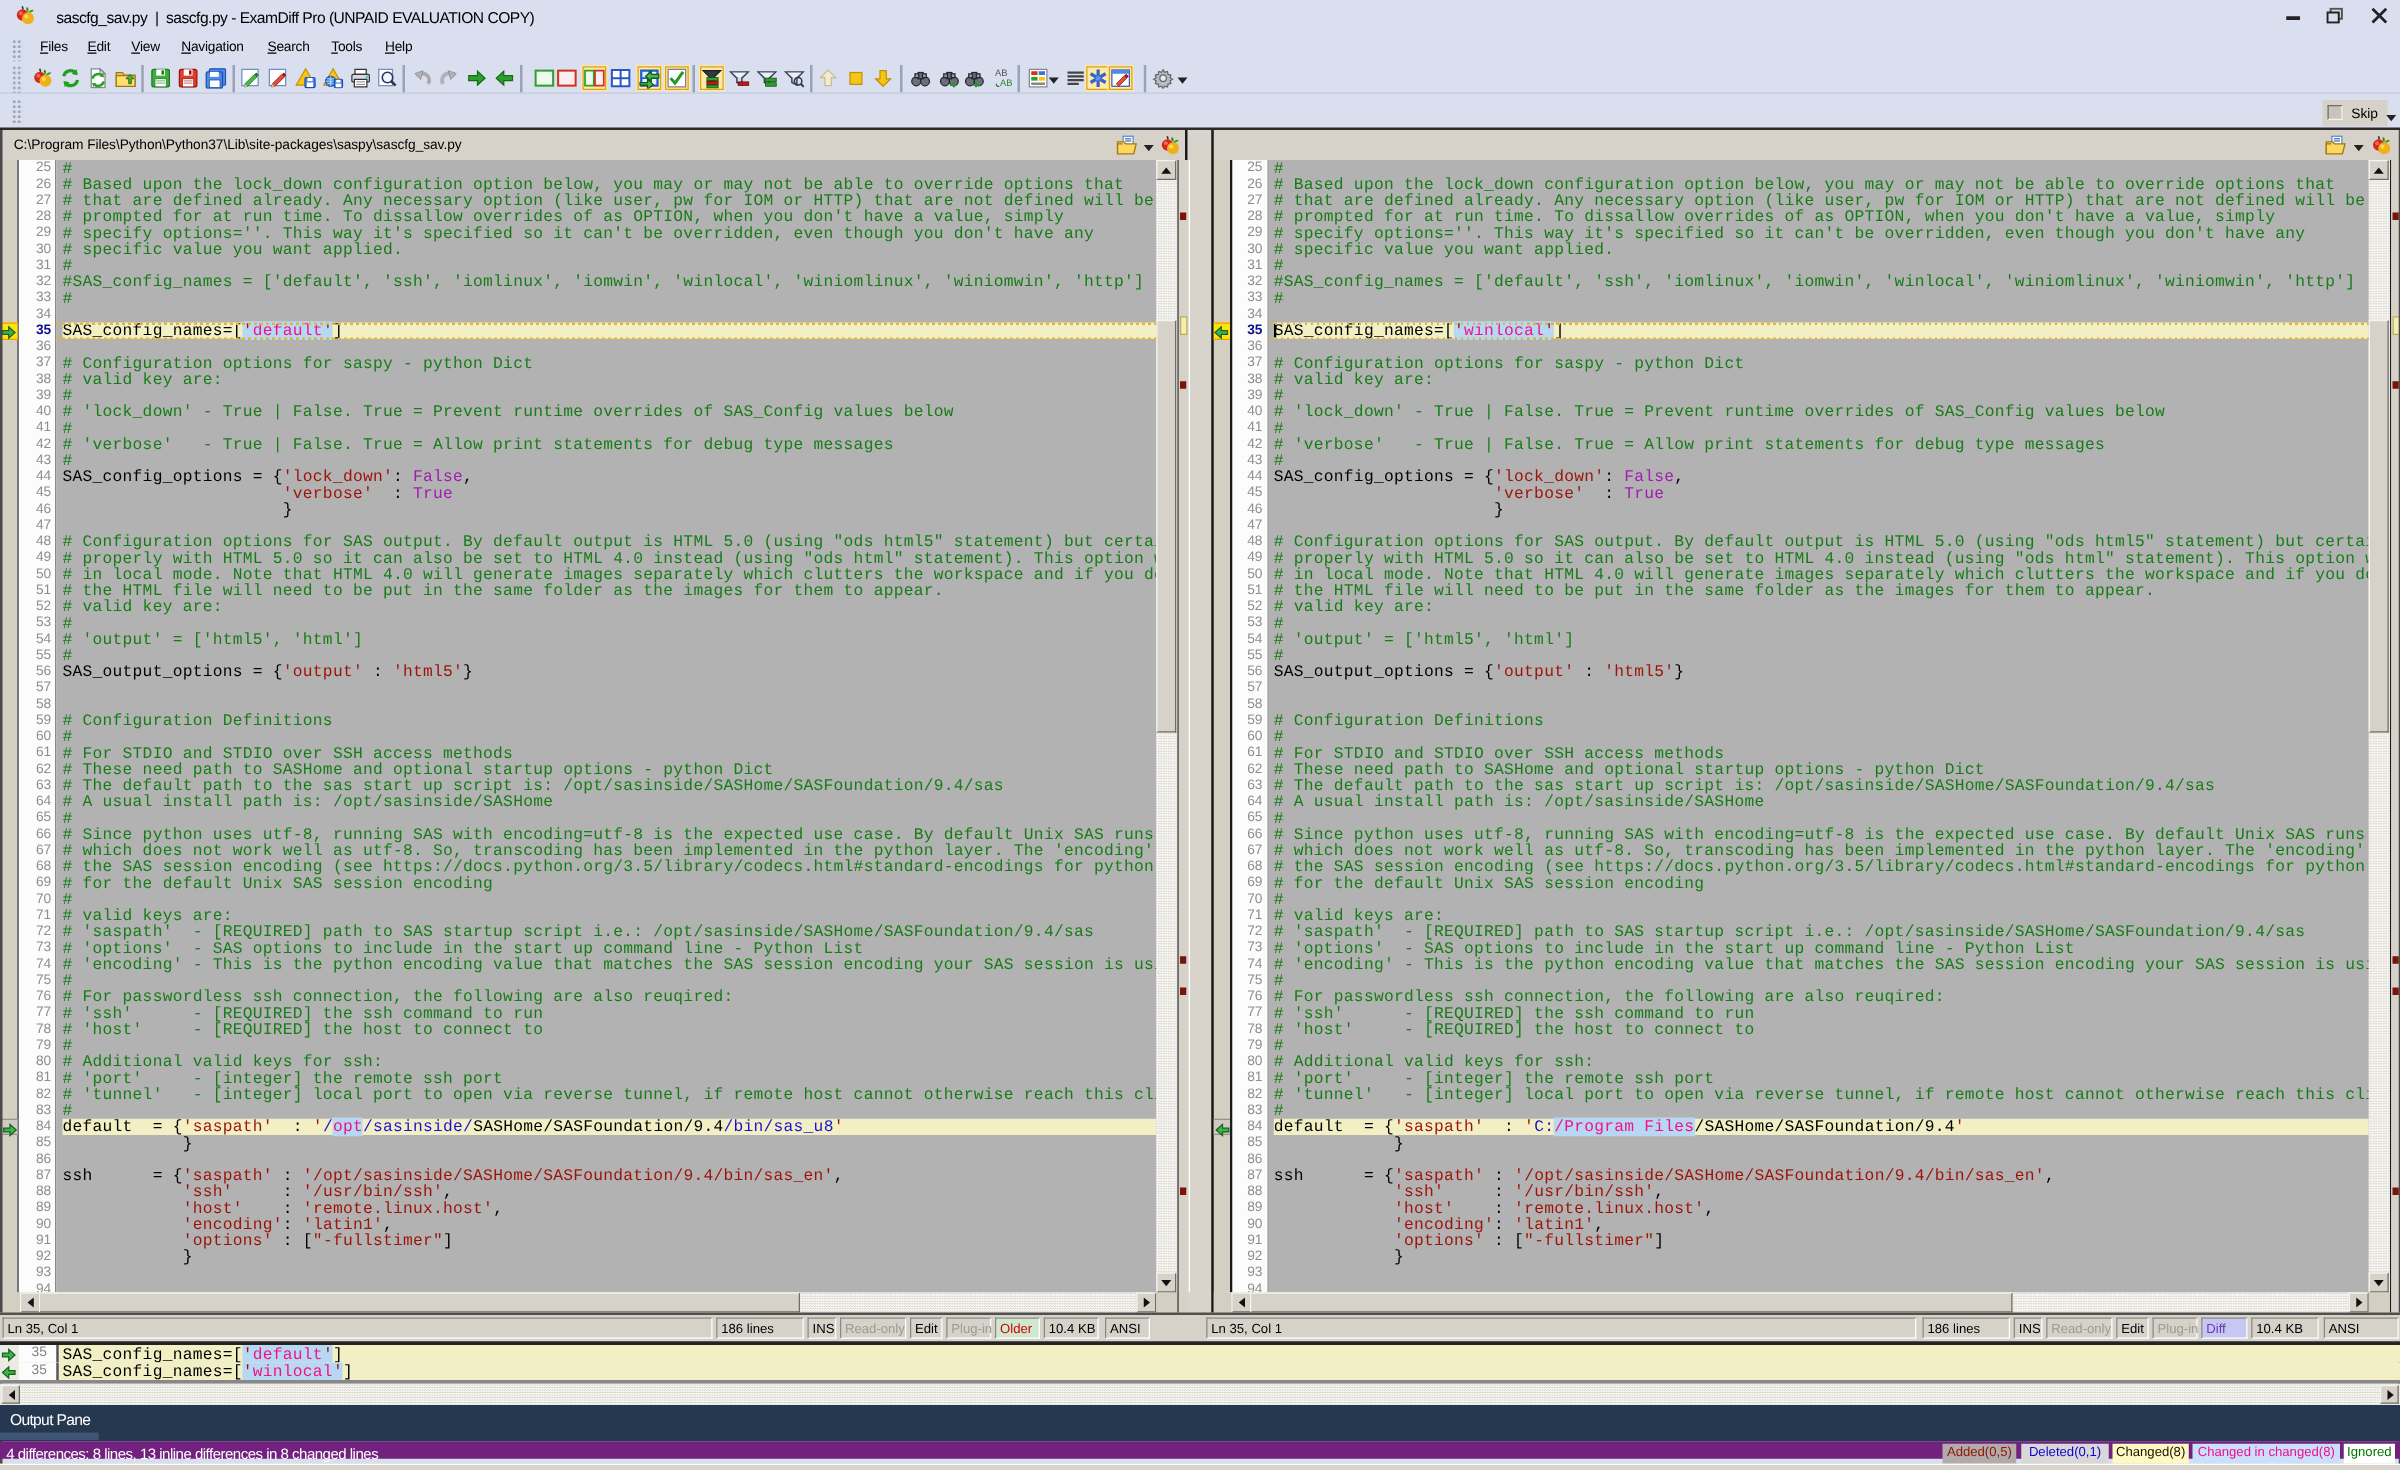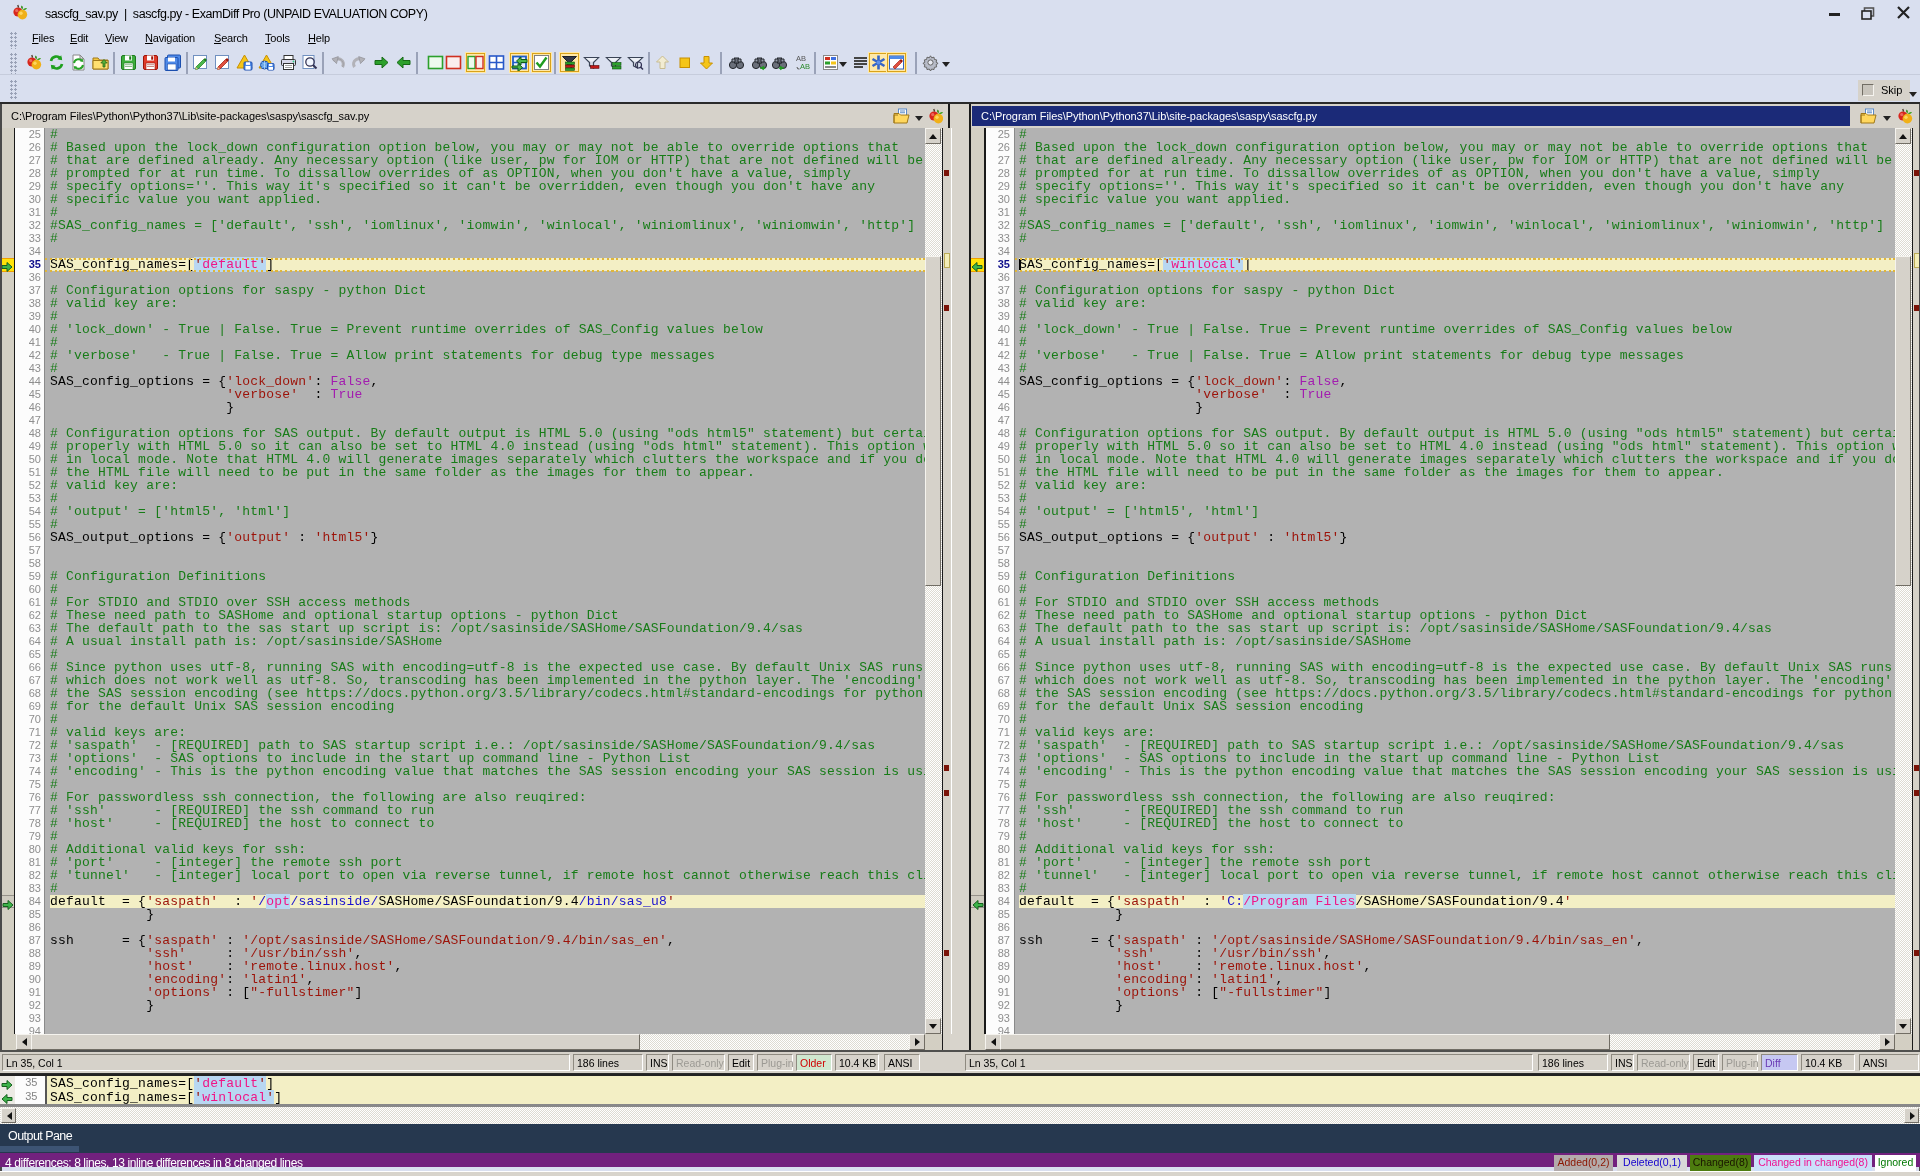--- a/index.html
+++ b/index.html
@@ -368,23 +368,20 @@
           <circle cx="4.7" cy="6.6" r="1.6" fill="#f07a6a" opacity=".8"></circle>
           <circle cx="10.4" cy="10.6" r="4.8" fill="#f0b018"></circle>
           <circle cx="9" cy="9.2" r="1.7" fill="#ffd966" opacity=".9"></circle>
           <path d="M6.5 3.5 L5.8 1" stroke="#3c2812" stroke-width="1.2" fill="none"></path>
           <path d="M10.5 5.5 Q13.5 3.2 15 4.2 Q13.8 6.8 10.5 5.5z" fill="#35a012"></path>
           <path d="M10.3 5.6 Q8.3 3.4 9.4 1.6 Q11.8 2.6 10.3 5.6z" fill="#2c8c10"></path>
         </svg></div>
     </div>
 <div class="fhdr" style="left:963px;width:957px">
       <div class="fhdr-in" style="left:7px;right:2px;background:#d6d2ca"></div>
-      <div class="fhdr-in" style="left:9px;width:878px;background:#1b2a78">
-        <span class="fpath" style="color:#fff">C:\Program Files\Python\Python37\Lib\site-packages\saspy\sascfg.py</span>
-      </div>
       <div class="hico" style="left:897px"><svg width="17" height="17" viewBox="0 0 17 17">
           <rect x="5.5" y="1" width="8" height="9" fill="#fff" stroke="#5a8ac8"></rect>
           <path d="M7 3 h5 M7 4.8 h5" stroke="#5a8ac8" stroke-width="1.1"></path>
           <path d="M1 5.5 h5 l1.5 1.5 H16 l-2 8 H1z" fill="#ffd75e" stroke="#a07818"></path>
           <path d="M1 15 v-8 h4" fill="none" stroke="#a07818"></path>
         </svg></div>
       <div class="tcaret" style="left:920px;top:12px"></div>
       <div class="hico" style="left:934px"><svg width="17" height="17" viewBox="0 0 17 17">
           <circle cx="6" cy="8" r="4.6" fill="#d8261c"></circle>
           <circle cx="4.7" cy="6.6" r="1.6" fill="#f07a6a" opacity=".8"></circle>
@@ -698,18 +695,18 @@
 <div style="position:absolute;left:0;top:1104px;width:1920px;height:3px;background:#888"></div>
 <div class="sb" style="left:0;top:1107px;width:1920px;height:17px"></div>
 <div class="sbtn" style="left:1px;top:1108px;width:15px;height:15px">
       <span class="tri-l"></span>
     </div>
 <div class="sbtn" style="left:1904px;top:1108px;width:15px;height:15px">
       <span class="tri-r"></span>
     </div>
 <div id="outpane">Output Pane<div id="outind"></div></div>
 <div id="purple">4 differences: 8 lines, 13 inline differences in 8 changed lines</div>
-<div class="badge" style="left:1554px;width:59px;background:#b3abab;color:#8b1500">Added(0,2)</div>
+<div class="badge" style="left:1554px;width:59px;background:#b3abab;color:#8b1500">Added(0,5)</div>
 <div class="badge" style="left:1617px;width:70px;background:#d8d8d8;color:#1400cd">Deleted(0,1)</div>
-<div class="badge" style="left:1690px;width:61px;background:#4d7c0f;color:#1a1400">Changed(8)</div>
+<div class="badge" style="left:1690px;width:61px;background:#fef9c3;color:#1a1400">Changed(8)</div>
 <div class="badge" style="left:1754px;width:118px;background:#cbdffa;color:#f01090">Changed in changed(8)</div>
 <div class="badge" style="left:1875px;width:41px;background:#ffffff;color:#007800">Ignored</div>
 <div id="bottomstrip"></div>
 </div>
 </body></html>

